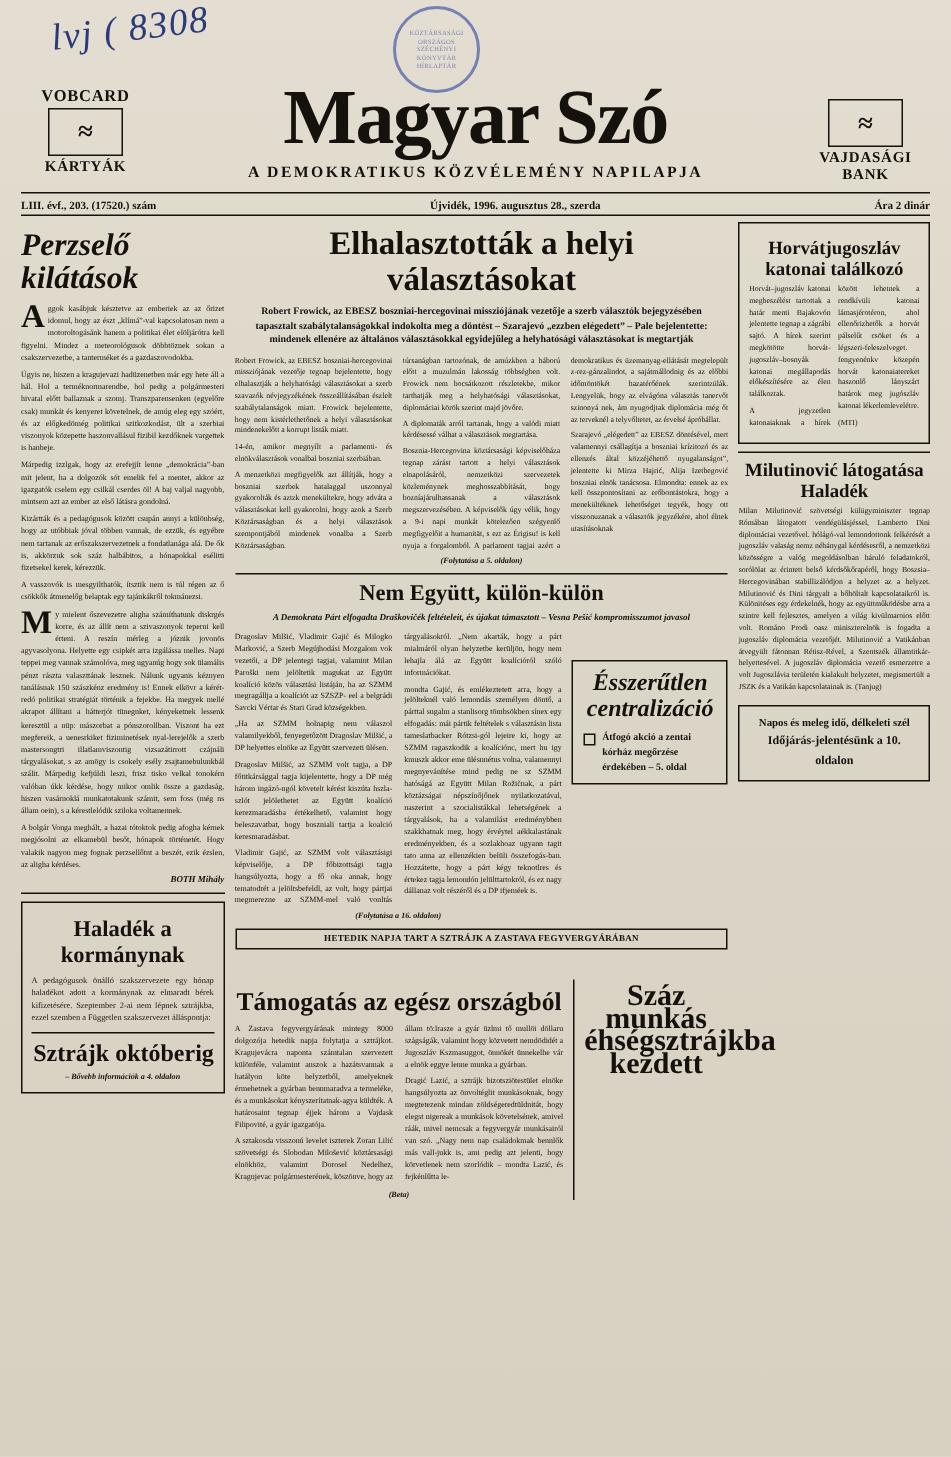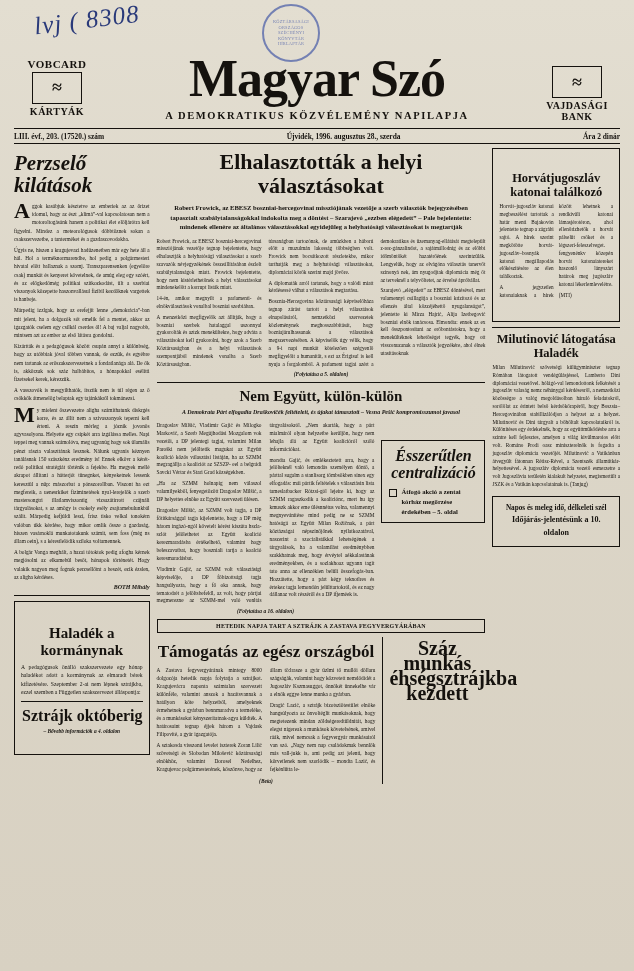--- a/index.html
+++ b/index.html
@@ -63,21 +63,21 @@
     font-size:7.4px;font-weight:bold;
   }
   .content{
     margin:4px 14px 0 14px;
     display:flex;gap:7px;
   }
   .colL{width:136px;}
   .colC{width:330px;}
   .colR{width:128px;}
 
-  .box{border:1.1px solid #15120e;padding:20px 6px;box-sizing:border-box;}
+  .box{border:1.1px solid #15120e;padding:7px 6px;box-sizing:border-box;}
 
   .feature-title{
     font-family:"Liberation Serif", serif;
     font-style:italic;font-weight:bold;
     font-size:21px;line-height:22px;text-align:left;margin:4px 0 6px;
   }
   .body-text{
     font-size:5.3px;line-height:1.55;text-align:justify;
     column-gap:6px;
   }
@@ -238,21 +238,21 @@
             <div class="b">
               <span class="sqr"></span>
               <span>Átfogó akció a zentai kórház megőrzése érdekében – 5. oldal</span>
             </div>
           </div>
         </div>
       </div>
 
       <div class="banner">HETEDIK NAPJA TART A SZTRÁJK A ZASTAVA FEGYVERGYÁRÁBAN</div>
 
-      <div style="display:flex;gap:7px;margin-top:4px;">
+      <div style="display:flex;gap:7px;margin-top:20px;">
         <div style="flex:1;">
           <div class="big-head">Támogatás az egész országból</div>
           <div class="two-col">
             <p>A Zastava fegyvergyárának mintegy 8000 dolgozója hetedik napja folytatja a sztrájkot. Kragujevácra naponta számtalan szervezett különféle, valamint anszok a hazátsvannak a hatályon köte helyzetből, amelyeknek érmehetnek a gyárban bennmaradva a termeléke, és a munkásokat kényszerítatnak-agya küldték. A határosaint tegnap éjjek három a Vajdask Filipovité, a gyár igazgatója.</p>
             <p>A sztakosda visszonú levelet iszterek Zoran Lilić szövetségi és Slobodan Milošević köztársasági elnökhöz, valamint Dorosel Nedelhez, Kragujevac polgármesterének, köszönve, hogy az állam tö:lrasze a gyár üzlmi tő mullöi döllaru szágságák, valamint hogy közvetett nemdödidét a Jugoszláv Kszmasuggot, önnökét ünnekelhe vár a elnök eggye lenne munka a gyárban.</p>
             <p>Dragić Lazić, a sztrájk bizotsziötestület elnöke hangsúlyozta az önvoltéglit munkásoknak, hogy megtetezenk mindan zöldségeredtüldnitát, hogy elegst nigereak a munkások követelsének, amivel ráák, mivel nemcsak a fegyvergyár munkásairól van szó. „Nagy nem nap családokmak bennlők más vall-jukk is, ami pedig azt jelenti, hogy körvetlenek nem szorlódik – mondta Lazić, és fejkénlűtta le-</p>
           </div>
           <div class="note">(Beta)</div>
         </div>
         <div style="width:96px;border-left:1px solid #15120e;padding-left:6px;">

